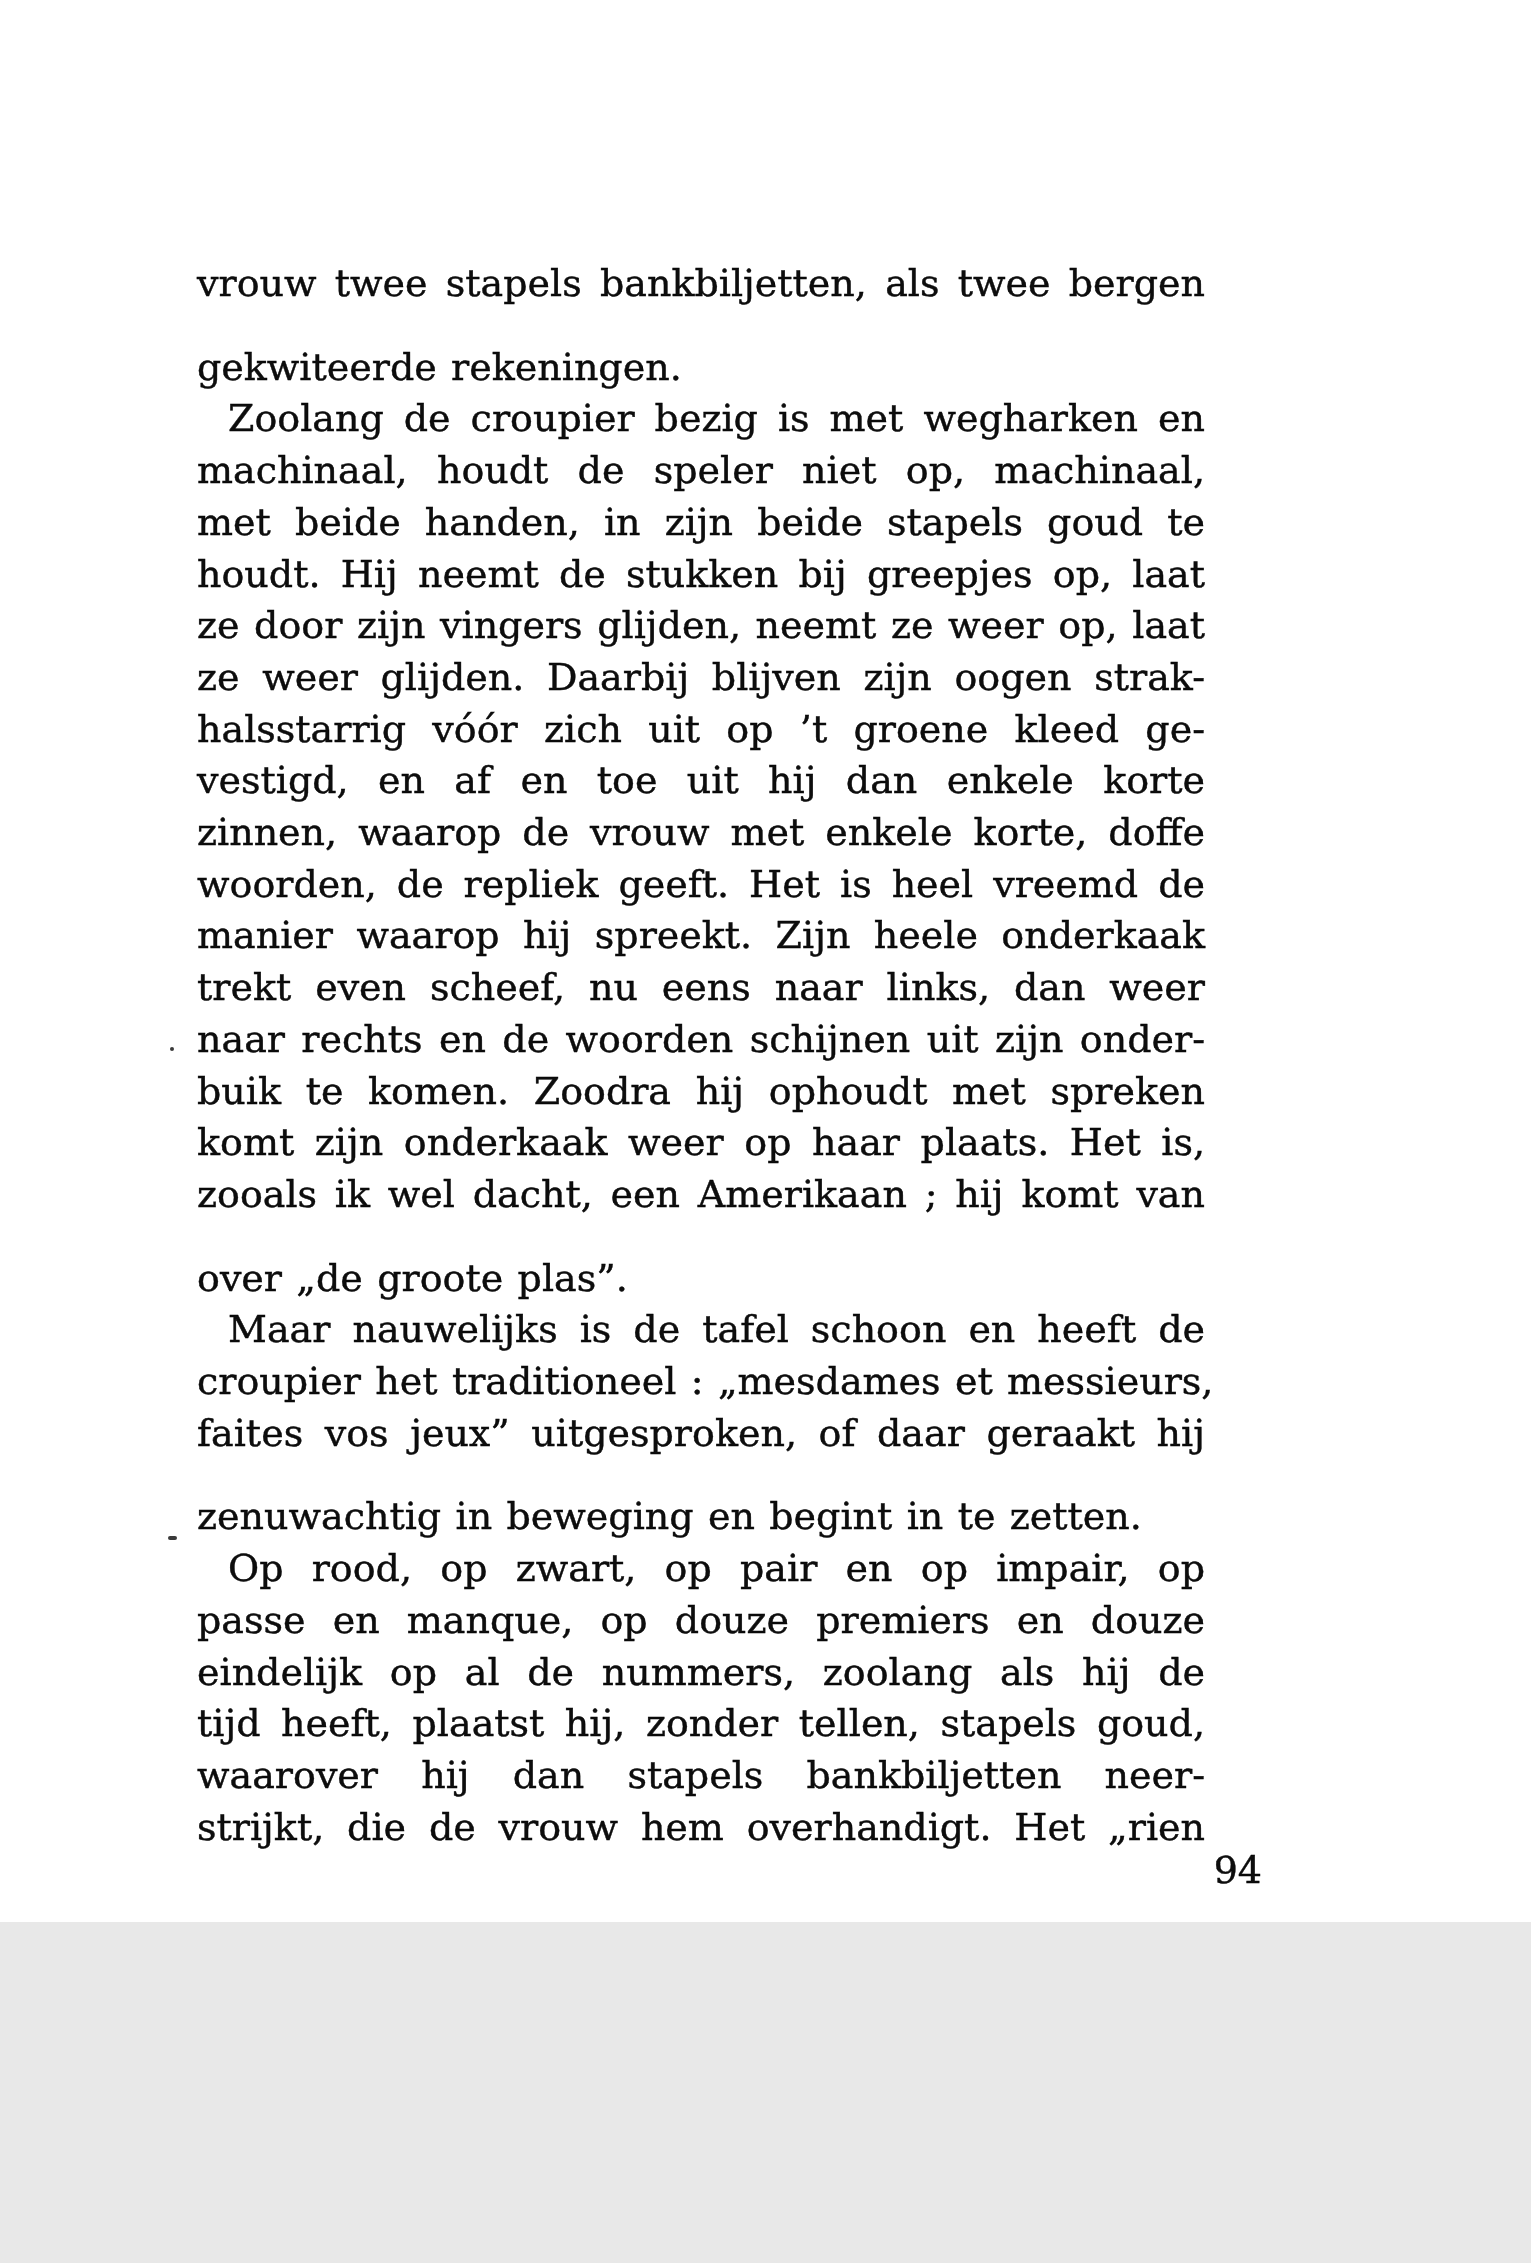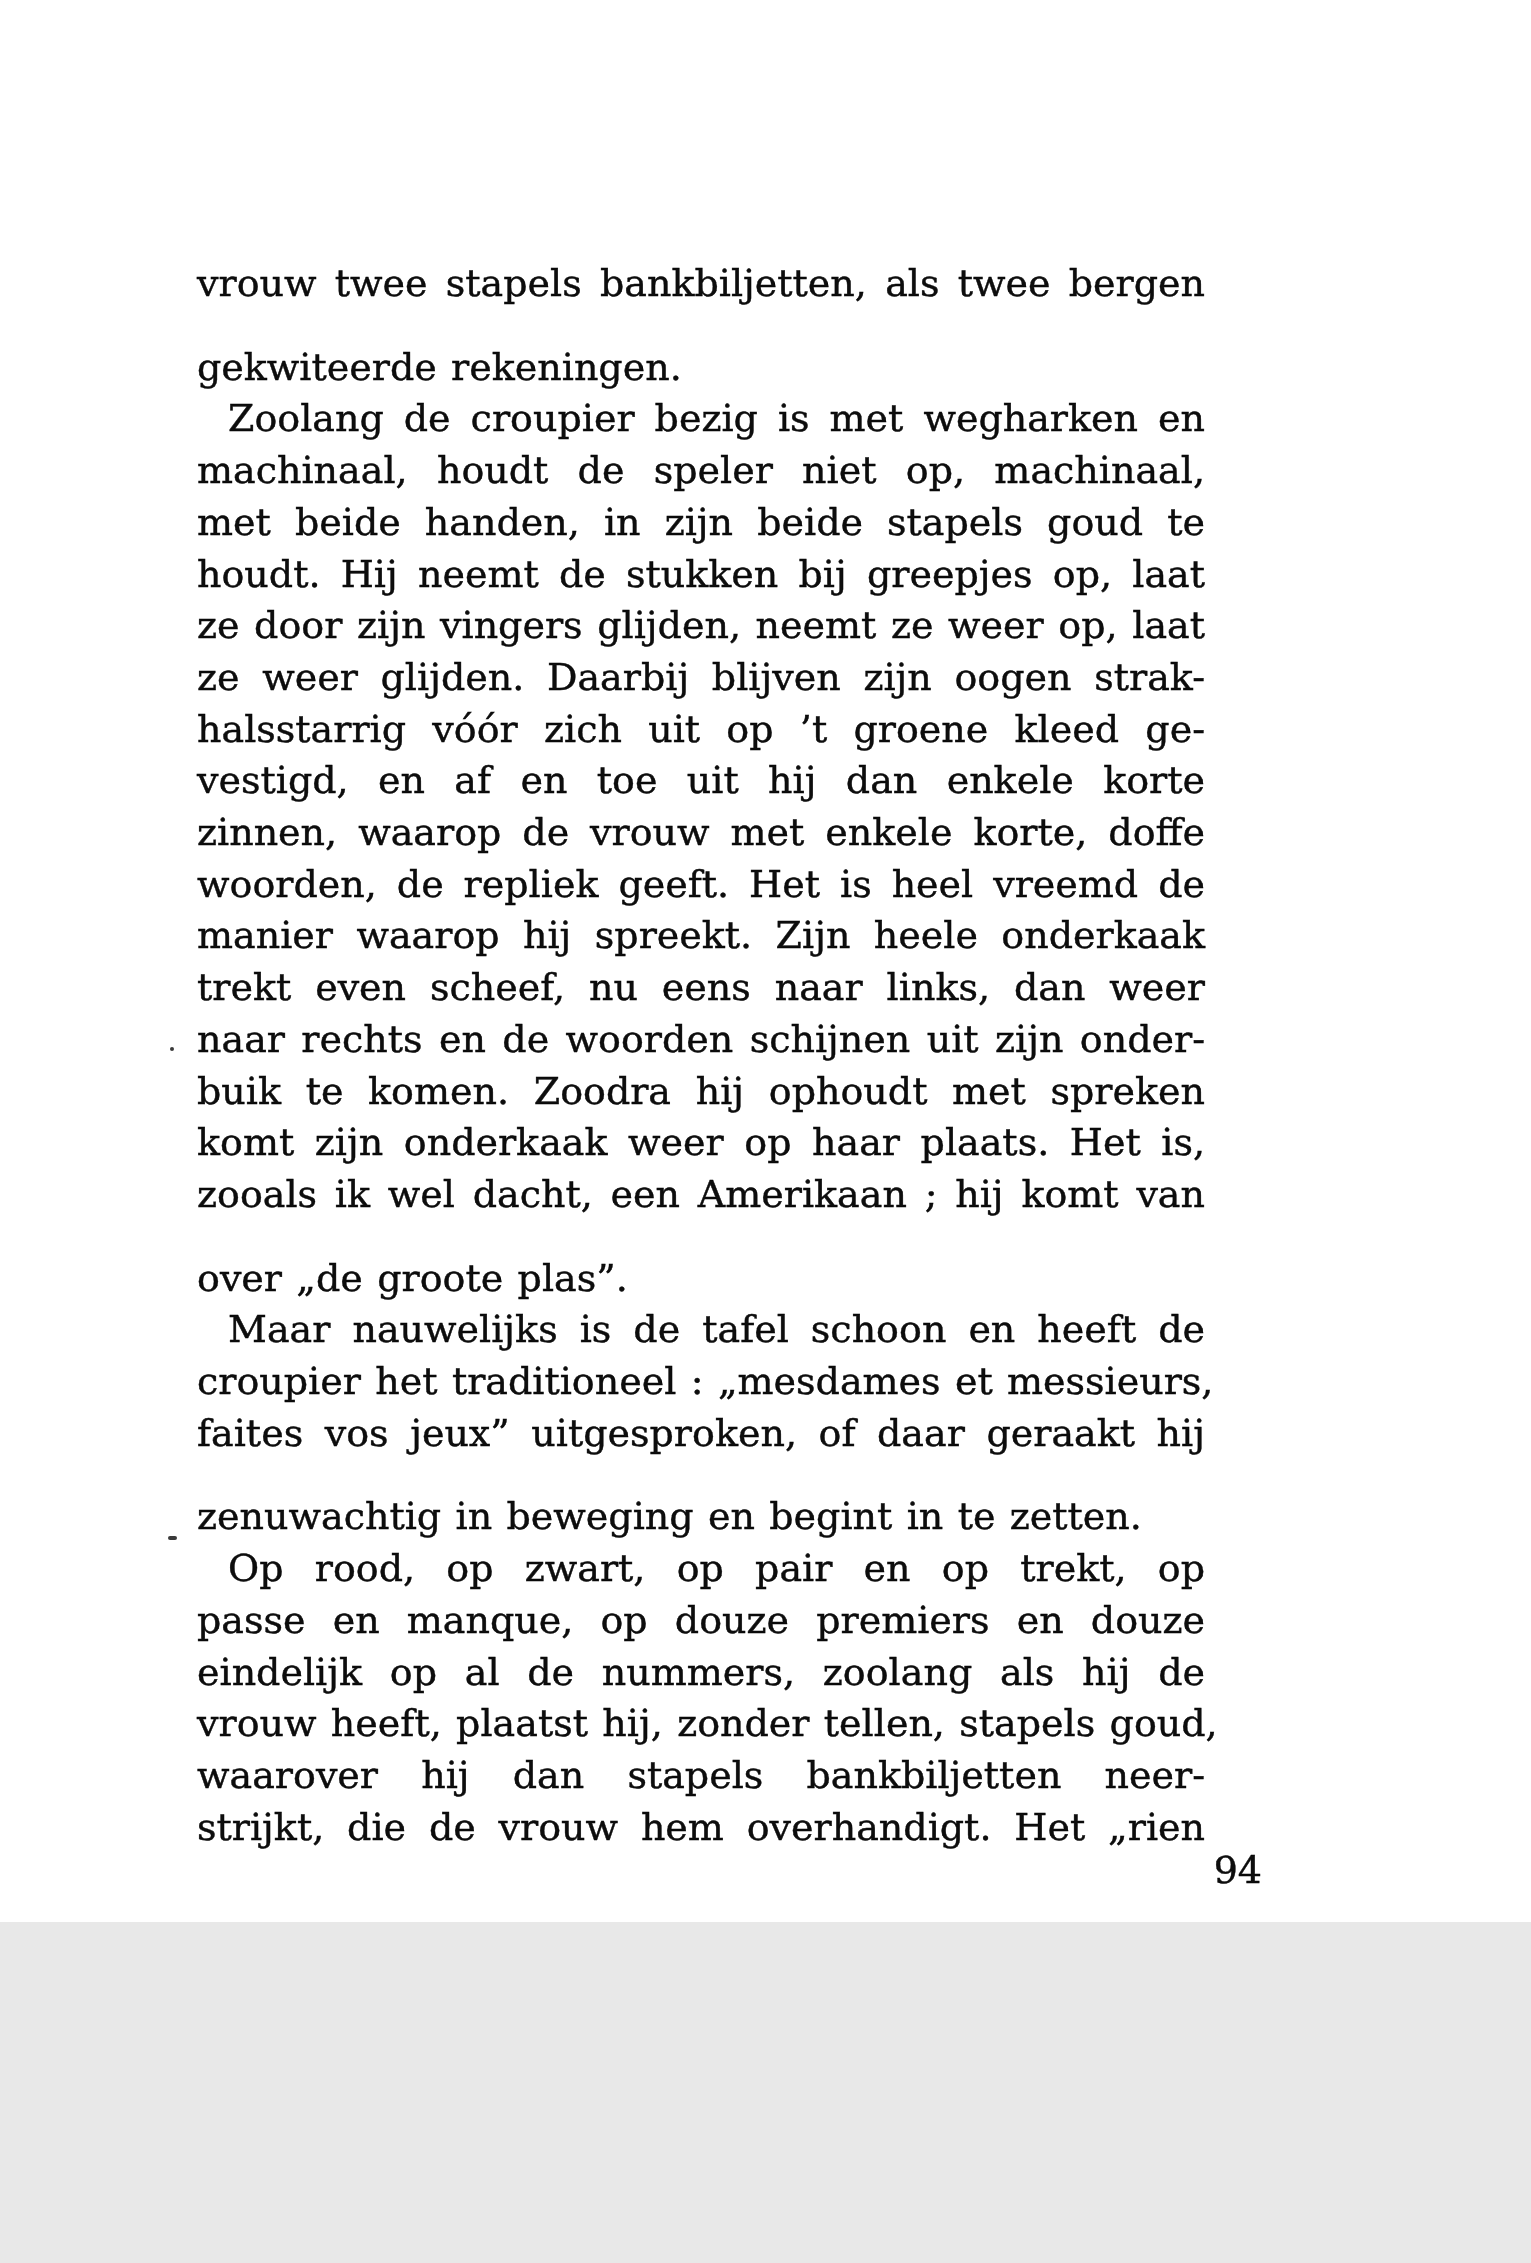--- a/index.html
+++ b/index.html
@@ -78,24 +78,24 @@
     <div class="line">trekt even scheef, nu eens naar links, dan weer</div>
     <div class="line">naar rechts en de woorden schijnen uit zijn onder-</div>
     <div class="line">buik te komen. Zoodra hij ophoudt met spreken</div>
     <div class="line">komt zijn onderkaak weer op haar plaats. Het is,</div>
     <div class="line">zooals ik wel dacht, een Amerikaan ; hij komt van</div>
     <div class="line end">over „de groote plas”.</div>
     <div class="line indent">Maar nauwelijks is de tafel schoon en heeft de</div>
     <div class="line">croupier het traditioneel : „mesdames et messieurs,</div>
     <div class="line">faites vos jeux” uitgesproken, of daar geraakt hij</div>
     <div class="line end">zenuwachtig in beweging en begint in te zetten.</div>
-    <div class="line indent">Op rood, op zwart, op pair en op trekt, op</div>
+    <div class="line indent">Op rood, op zwart, op pair en op impair, op</div>
     <div class="line">passe en manque, op douze premiers en douze</div>
     <div class="line">eindelijk op al de nummers, zoolang als hij de</div>
-    <div class="line">vrouw heeft, plaatst hij, zonder tellen, stapels goud,</div>
+    <div class="line">tijd heeft, plaatst hij, zonder tellen, stapels goud,</div>
     <div class="line">waarover hij dan stapels bankbiljetten neer-</div>
     <div class="line">strijkt, die de vrouw hem overhandigt. Het „rien</div>
   </div>
 
   <div class="page-number">94</div>
 
   <div class="speck speck-1"></div>
   <div class="speck speck-2"></div>
 
 </div>

